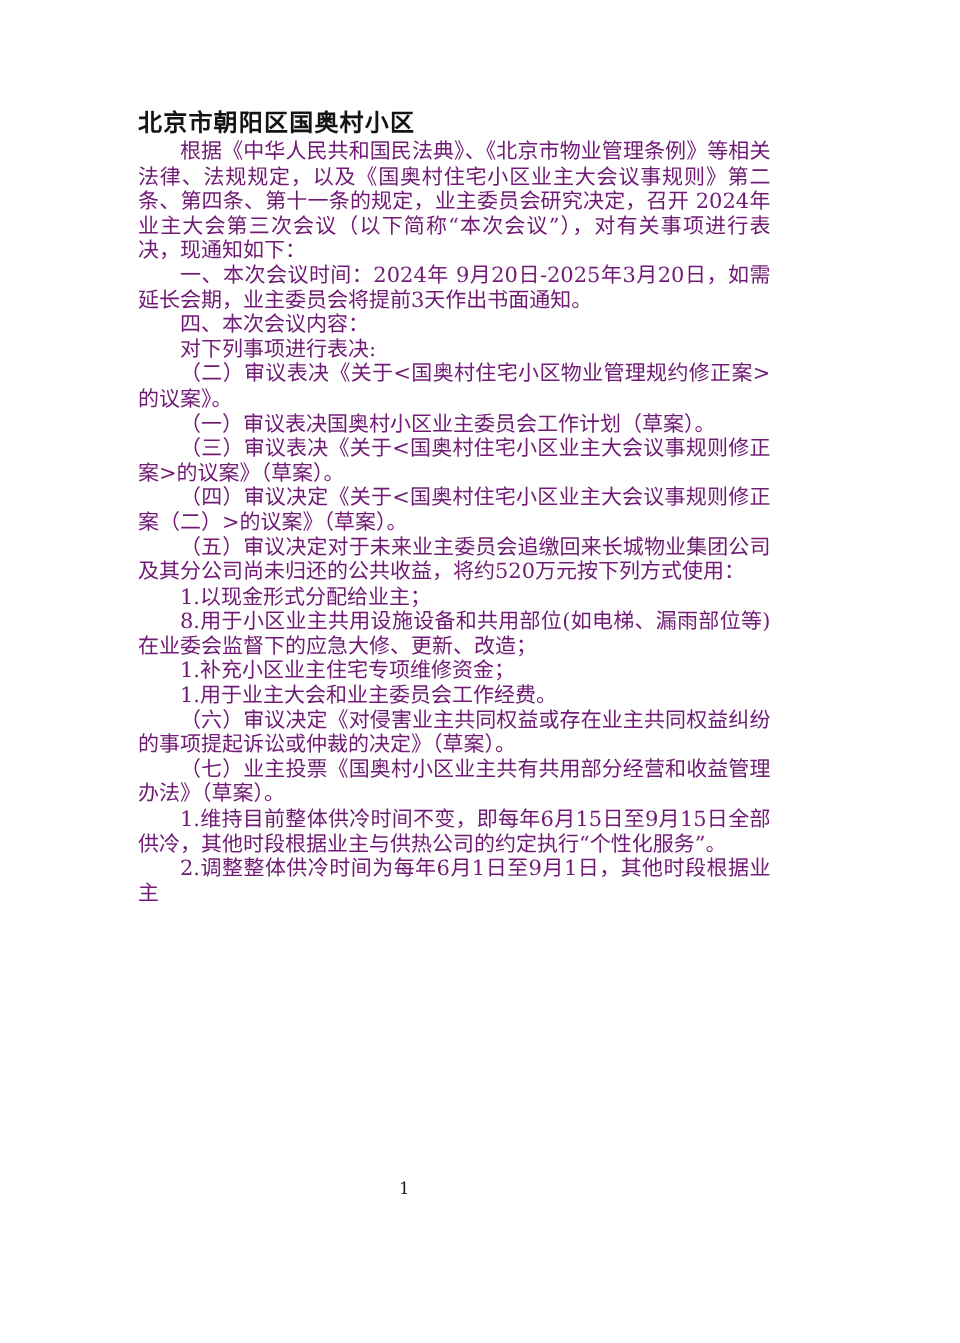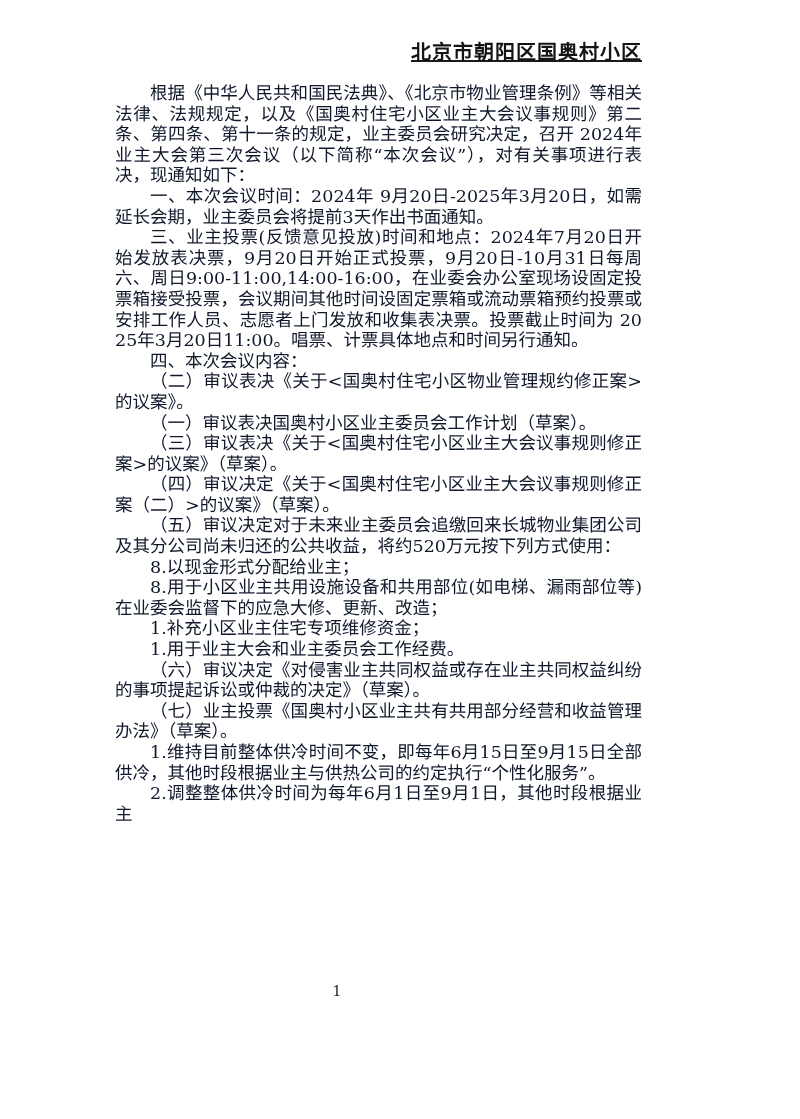--- a/index.html
+++ b/index.html
@@ -12,41 +12,39 @@
     position: relative;
     overflow: hidden;
   }
   .page {
     position: relative;
     width: 800px;
     height: 1119px;
     background: #ffffff;
   }
   .title-block {
-    padding-top: 37px;
+    padding-top: 87px;
     margin-left: 115px;
     width: 527px;
-    text-align: right;
-    text-decoration: underline;
+    text-align: left;
   }
   .title-line {
     font-size: 20px;
     line-height: 30px;
     font-weight: bold;
     letter-spacing: 1px;
     color: #141414;
   }
   .content {
     margin-left: 115px;
-    margin-top: 16px;
     width: 527px;
     font-size: 17.5px;
     line-height: 20.6px;
     text-align: justify;
-    color: #0f172a;
+    color: #701a75;
   }
   .content p {
     text-indent: 2em;
     margin: 0;
     word-break: break-all;
   }
   .page-number {
     position: absolute;
     top: 982px;
     left: 0;
@@ -62,28 +60,28 @@
 
 <div class="page">
 
   <div class="title-block">
     <div class="title-line">北京市朝阳区国奥村小区</div>
   </div>
 
   <div class="content">
     <p>根据《中华人民共和国民法典》、《北京市物业管理条例》等相关法律、法规规定，以及《国奥村住宅小区业主大会议事规则》第二条、第四条、第十一条的规定，业主委员会研究决定，召开 2024年业主大会第三次会议（以下简称“本次会议”），对有关事项进行表决，现通知如下：</p>
     <p>一、本次会议时间：2024年 9月20日-2025年3月20日，如需延长会期，业主委员会将提前3天作出书面通知。</p>
-    <p>三、业主投票(反馈意见投放)时间和地点：2024年7月20日开始发放表决票，9月20日开始正式投票，9月20日-10月31日每周六、周日9:00-11:00,14:00-16:00，在业委会办公室现场设固定投票箱接受投票，会议期间其他时间设固定票箱或流动票箱预约投票或安排工作人员、志愿者上门发放和收集表决票。投票截止时间为 2025年3月20日11:00。唱票、计票具体地点和时间另行通知。</p>
     <p>四、本次会议内容：</p>
+    <p>对下列事项进行表决:</p>
     <p>（二）审议表决《关于&lt;国奥村住宅小区物业管理规约修正案&gt;的议案》。</p>
     <p>（一）审议表决国奥村小区业主委员会工作计划（草案）。</p>
     <p>（三）审议表决《关于&lt;国奥村住宅小区业主大会议事规则修正案&gt;的议案》（草案）。</p>
     <p>（四）审议决定《关于&lt;国奥村住宅小区业主大会议事规则修正案（二）&gt;的议案》（草案）。</p>
     <p>（五）审议决定对于未来业主委员会追缴回来长城物业集团公司及其分公司尚未归还的公共收益，将约520万元按下列方式使用：</p>
-    <p>8.以现金形式分配给业主；</p>
+    <p>1.以现金形式分配给业主；</p>
     <p>8.用于小区业主共用设施设备和共用部位(如电梯、漏雨部位等)在业委会监督下的应急大修、更新、改造；</p>
     <p>1.补充小区业主住宅专项维修资金；</p>
     <p>1.用于业主大会和业主委员会工作经费。</p>
     <p>（六）审议决定《对侵害业主共同权益或存在业主共同权益纠纷的事项提起诉讼或仲裁的决定》（草案）。</p>
     <p>（七）业主投票《国奥村小区业主共有共用部分经营和收益管理办法》（草案）。</p>
     <p>1.维持目前整体供冷时间不变，即每年6月15日至9月15日全部供冷，其他时段根据业主与供热公司的约定执行“个性化服务”。</p>
     <p>2.调整整体供冷时间为每年6月1日至9月1日，其他时段根据业主</p>
   </div>
 
   <div class="page-number">1</div>

